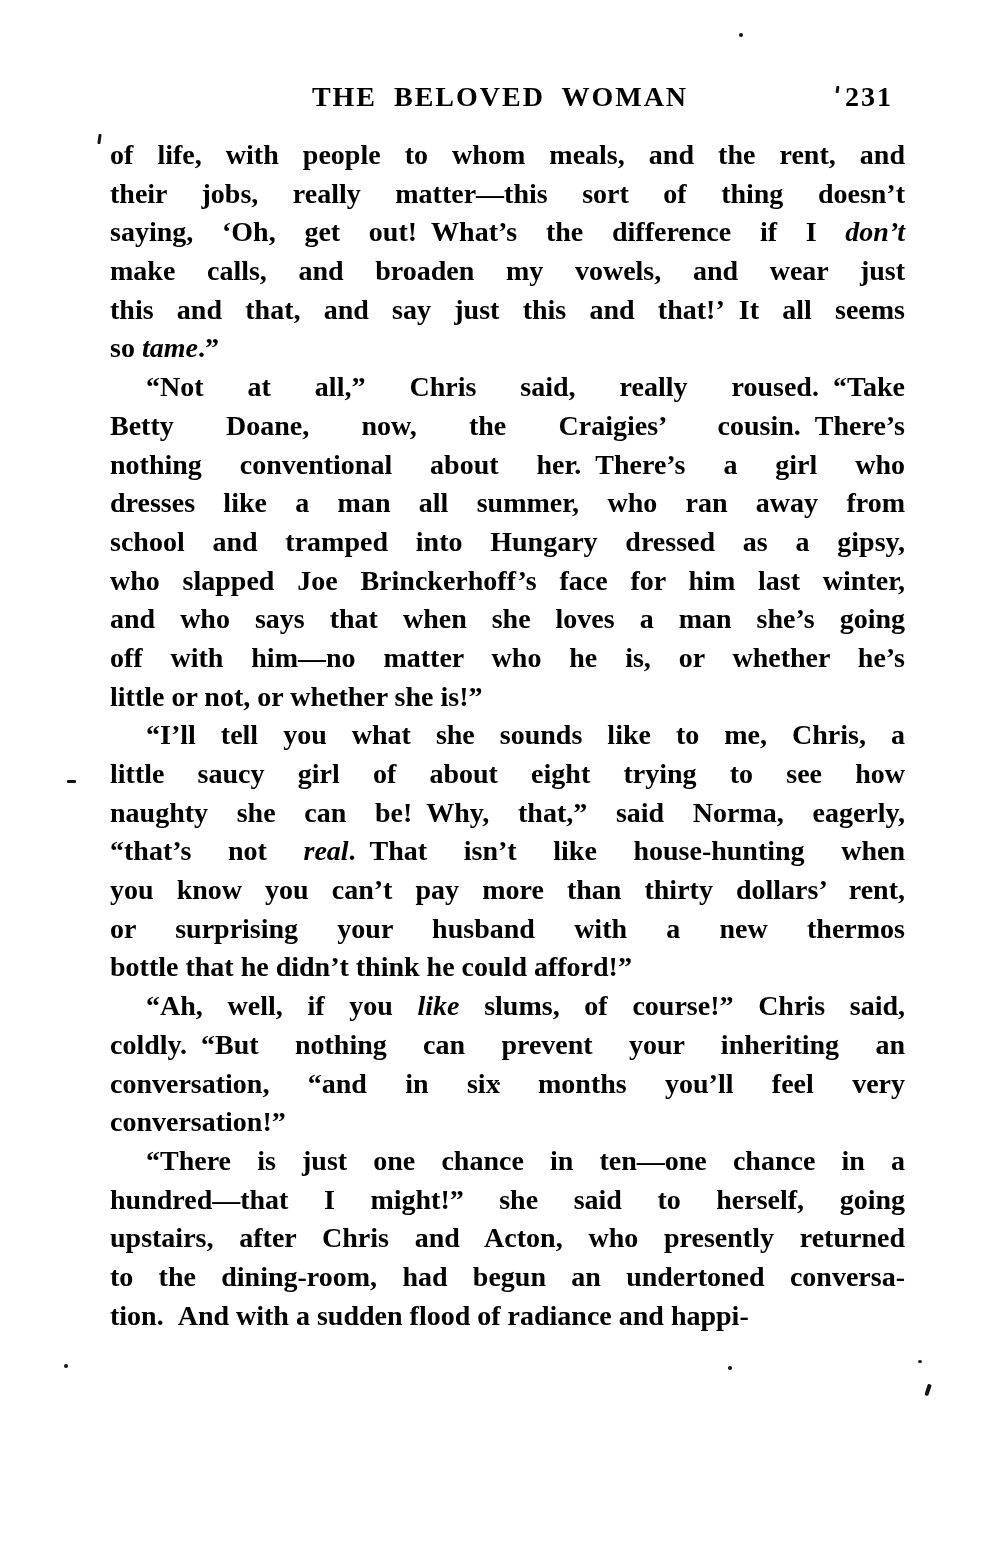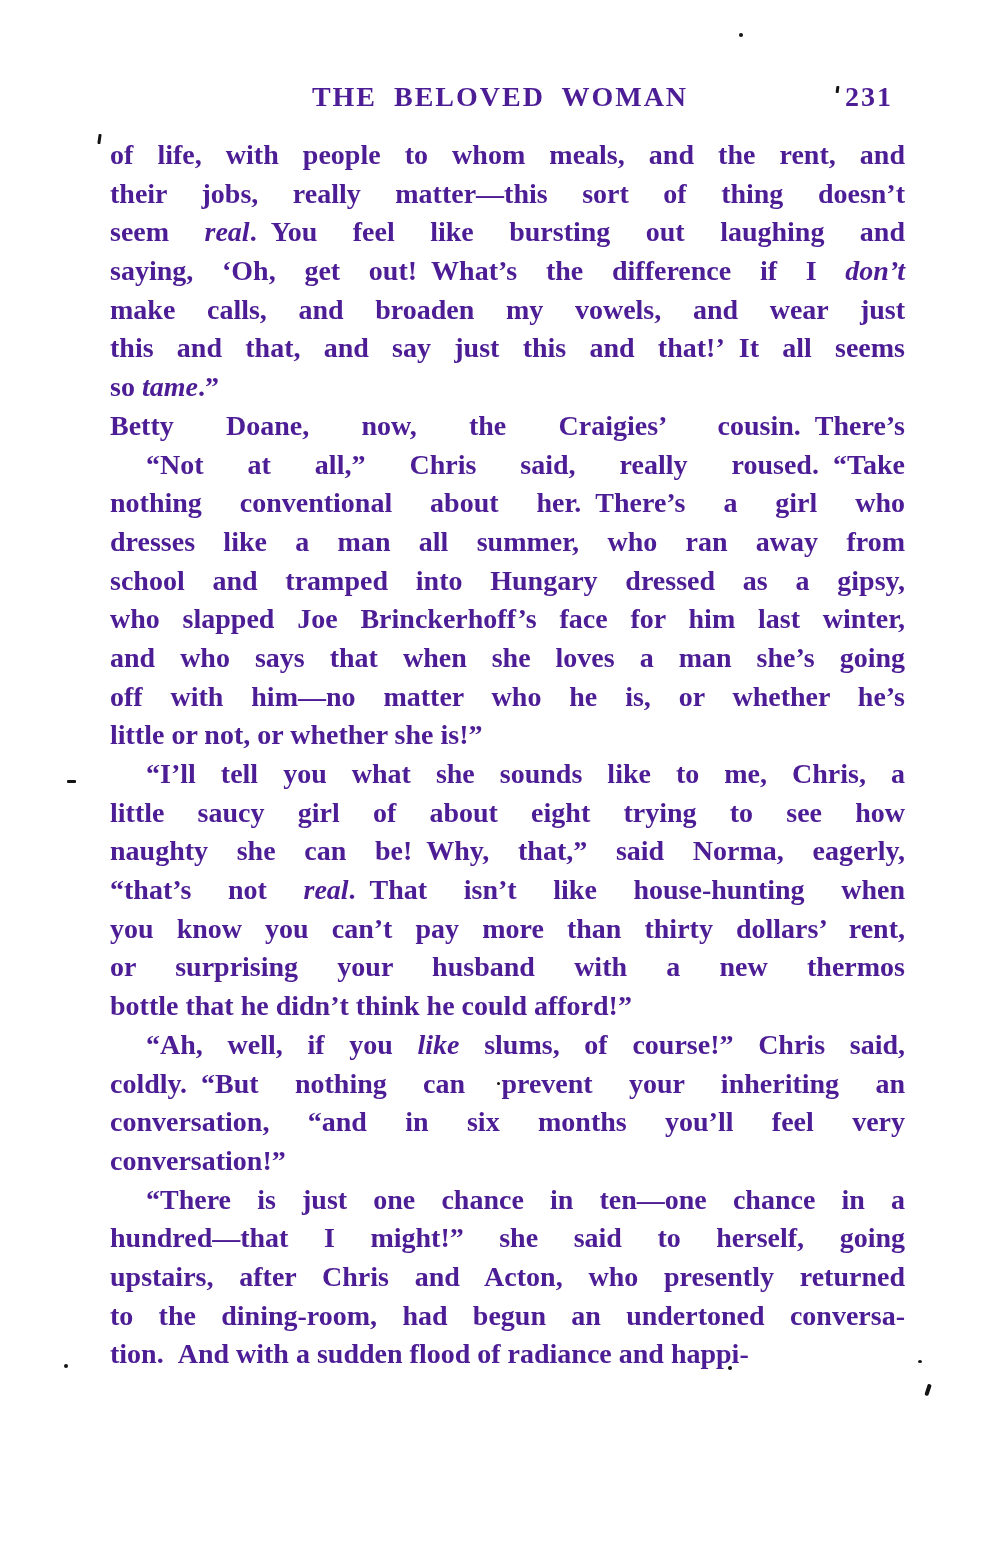--- a/index.html
+++ b/index.html
@@ -6,21 +6,21 @@
   body {
     width: 1000px; height: 1543px;
     background: #ffffff;
     font-family: "Liberation Serif", "DejaVu Serif", serif;
     overflow: hidden;
   }
   .page {
     position: relative;
     width: 1000px; height: 1356px;
     background: #ffffff;
-    color: #4c1d95;
+    color: #000000;
   }
   .page-header {
     position: absolute;
     top: 80px; left: 0; width: 1000px; height: 34px;
   }
   .running-title {
     position: absolute;
     left: 0; width: 1000px;
     text-align: center;
     font-weight: bold;
@@ -74,29 +74,28 @@
 
   <div class="page-header">
     <div class="running-title">THE BELOVED WOMAN</div>
     <div class="page-number">231</div>
   </div>
 
   <div class="text-block" id="text-block">
       <div class="paragraph">
         <div class="line"><span>of life, with people to whom meals, and the rent, and</span></div>
         <div class="line"><span>their jobs, really matter—this sort of thing doesn’t</span></div>
-        <div class="line"><span>seem </span><span class="it">real</span><span>. You feel like bursting out laughing and</span></div>
         <div class="line"><span>saying, ‘Oh, get out! What’s the difference if I </span><span class="it">don’t</span></div>
         <div class="line"><span>make calls, and broaden my vowels, and wear just</span></div>
         <div class="line"><span>this and that, and say just this and that!’ It all seems</span></div>
         <div class="line last"><span>so </span><span class="it">tame</span><span>.”</span></div>
       </div>
       <div class="paragraph">
+        <div class="line indent"><span>“Not at all,” Chris said, really roused. “Take</span></div>
         <div class="line"><span>Betty Doane, now, the Craigies’ cousin. There’s</span></div>
-        <div class="line indent"><span>“Not at all,” Chris said, really roused. “Take</span></div>
         <div class="line"><span>nothing conventional about her. There’s a girl who</span></div>
         <div class="line"><span>dresses like a man all summer, who ran away from</span></div>
         <div class="line"><span>school and tramped into Hungary dressed as a gipsy,</span></div>
         <div class="line"><span>who slapped Joe Brinckerhoff’s face for him last winter,</span></div>
         <div class="line"><span>and who says that when she loves a man she’s going</span></div>
         <div class="line"><span>off with him—no matter who he is, or whether he’s</span></div>
         <div class="line last"><span>little or not, or whether she is!”</span></div>
       </div>
       <div class="paragraph">
         <div class="line indent"><span>“I’ll tell you what she sounds like to me, Chris, a</span></div>

